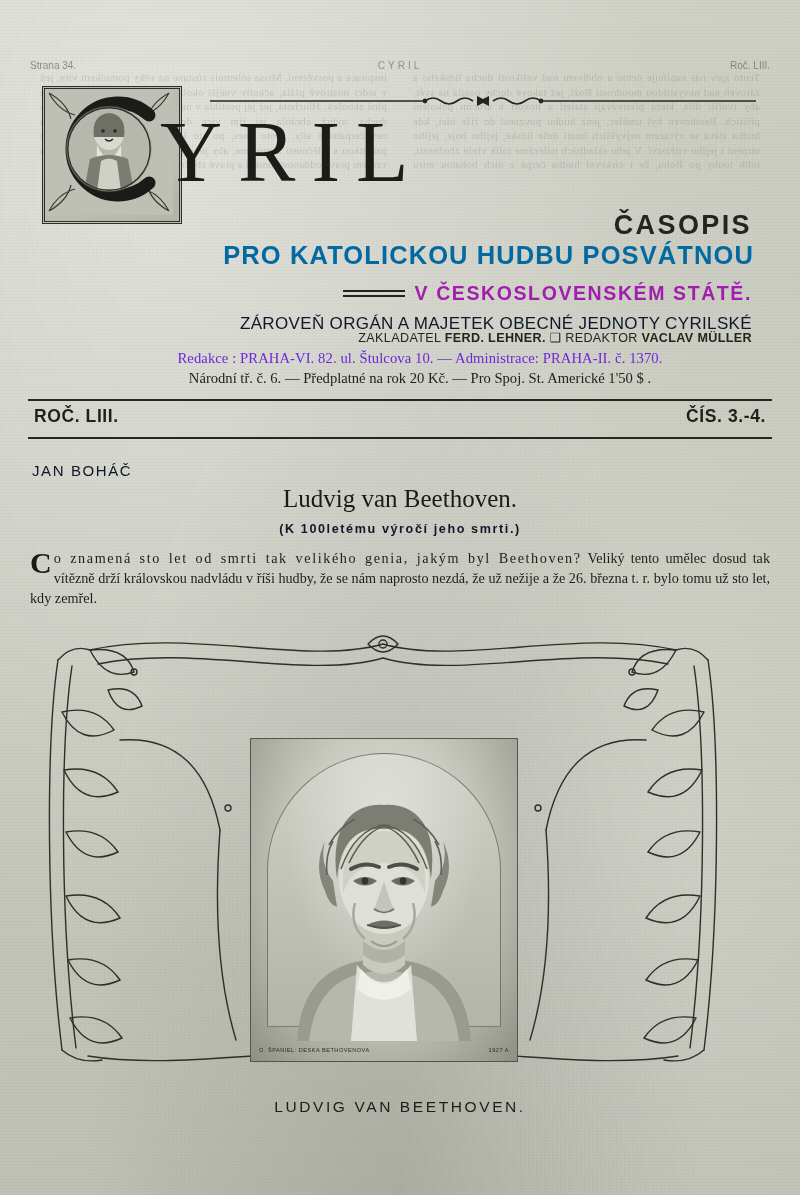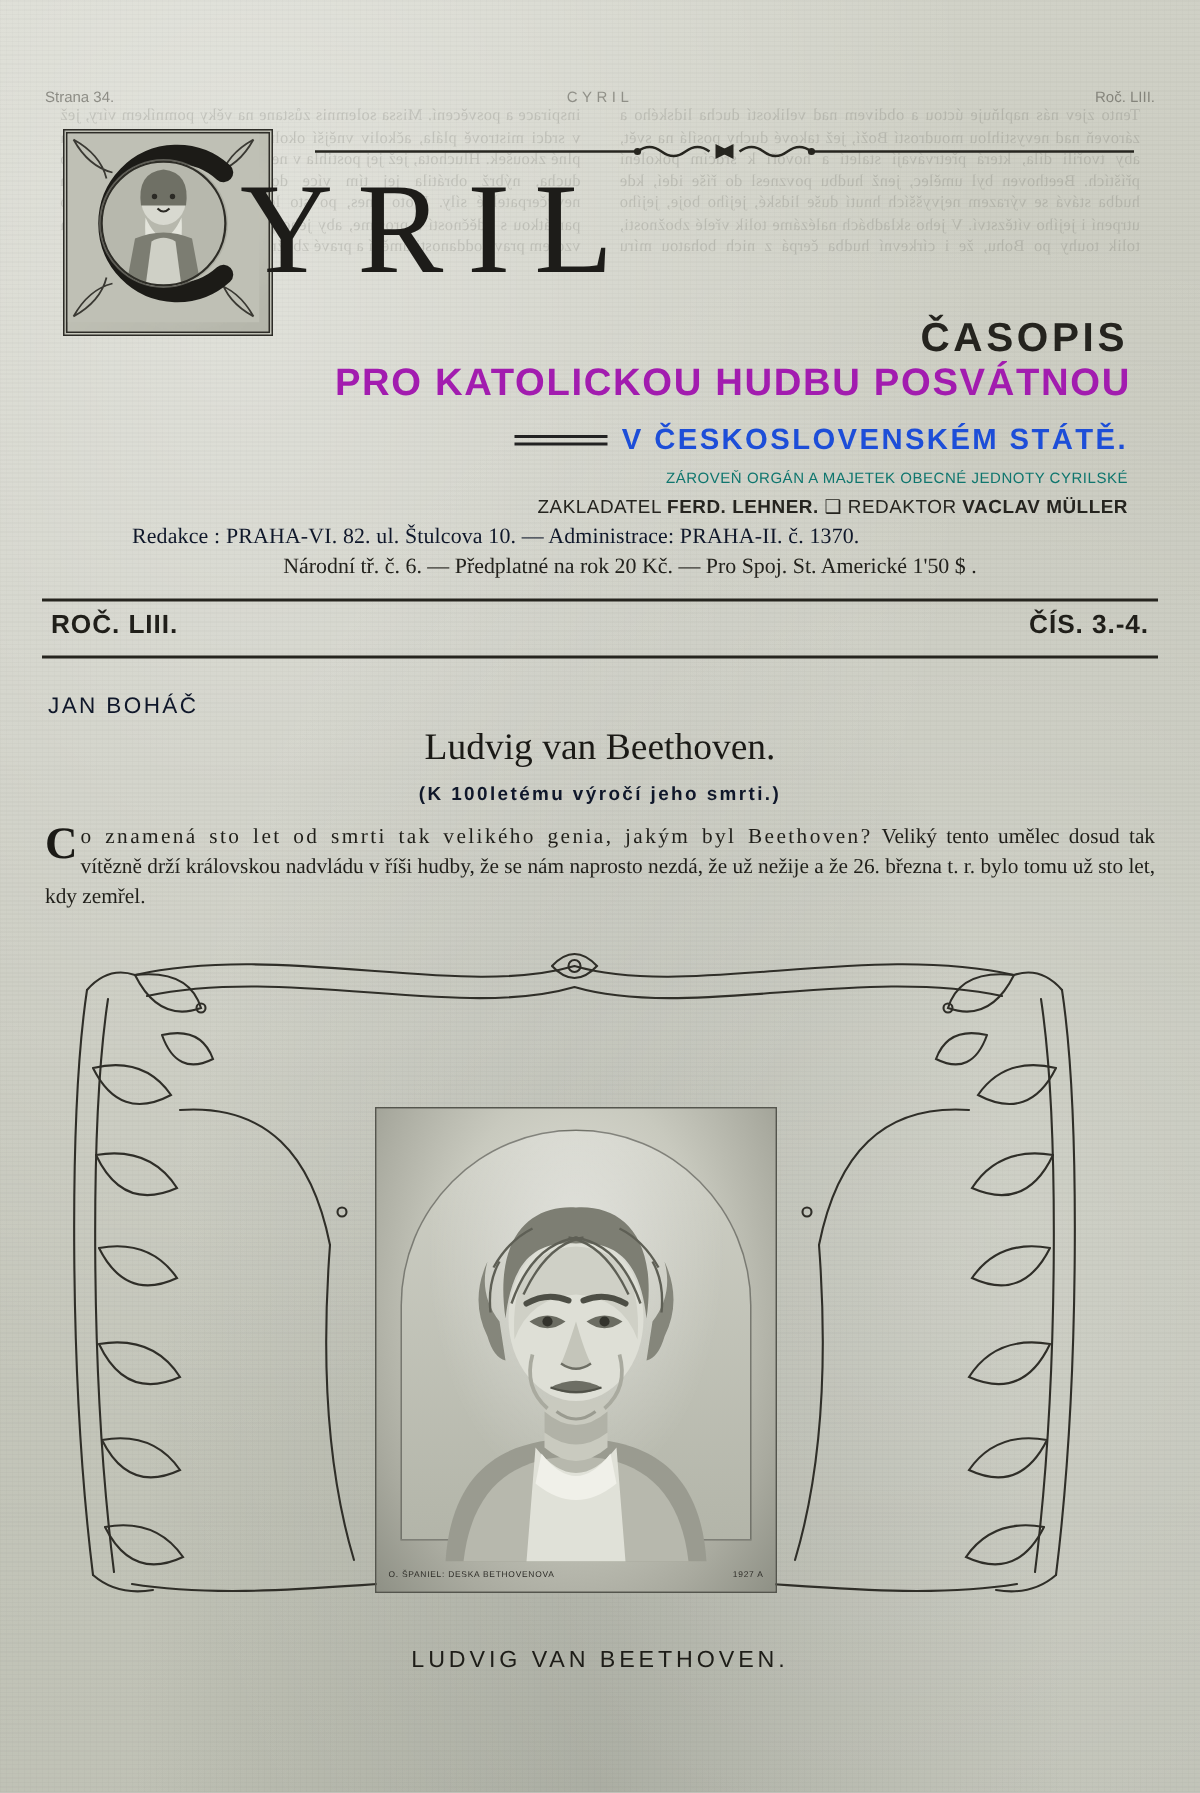--- a/index.html
+++ b/index.html
@@ -102,69 +102,69 @@
     font-weight: 700;
     color: #25241f;
   }
   .sub2 {
     position: absolute;
     right: 4px;
     top: 163px;
     font-size: 25.5px;
     letter-spacing: 1.1px;
     font-weight: 700;
-    color: #a21caf;
+    color: #0369a1;
   }
   .sub3wrap {
     position: absolute;
     right: 6px;
     top: 204px;
     display: flex;
     align-items: center;
     gap: 10px;
   }
   .sub3-rule {
     width: 62px;
     border-top: 2px solid #222;
     border-bottom: 2px solid #222;
     height: 3px;
   }
   .sub3 {
     font-size: 19.5px;
     letter-spacing: 1.6px;
     font-weight: 700;
-    color: #1d4ed8;
+    color: #a21caf;
   }
   .sub4 {
     position: absolute;
     right: 6px;
     top: 236px;
-    font-size: 10px;
+    font-size: 17px;
     letter-spacing: .35px;
-    color: #0f766e;
+    color: #0f172a;
   }
   .sub5 {
     position: absolute;
     right: 6px;
     top: 252px;
     font-size: 12.6px;
     letter-spacing: .35px;
     color: #25241f;
   }
   .sub5 b { font-weight: 700; }
   .addr1 {
     position: absolute;
     left: 46px;
     right: 6px;
     top: 272px;
-    text-align: left;
+    text-align: center;
     font-family: "Liberation Serif", serif;
     font-size: 14.6px;
     letter-spacing: .1px;
-    color: #0f172a;
+    color: #6d28d9;
   }
   .addr2 {
     position: absolute;
     left: 46px;
     right: 6px;
     top: 292px;
     text-align: center;
     font-family: "Liberation Serif", serif;
     font-size: 14.6px;
     color: #23221d;

